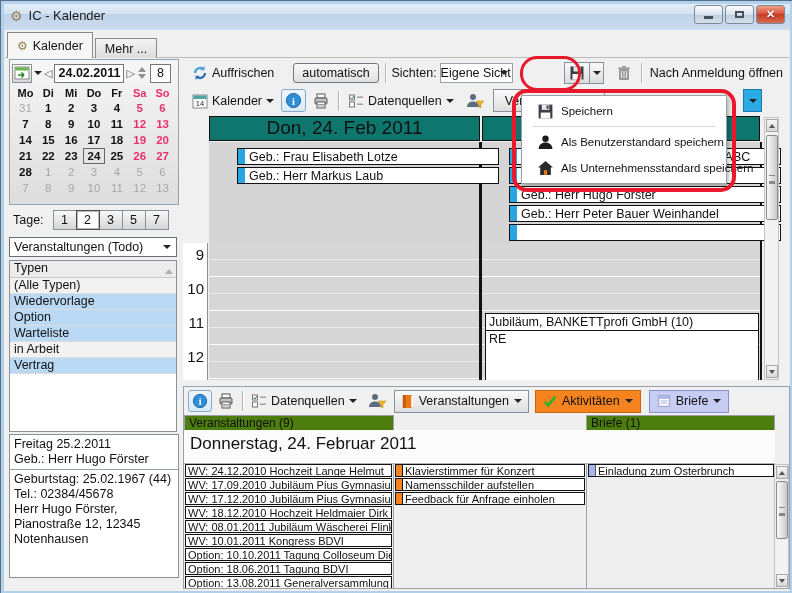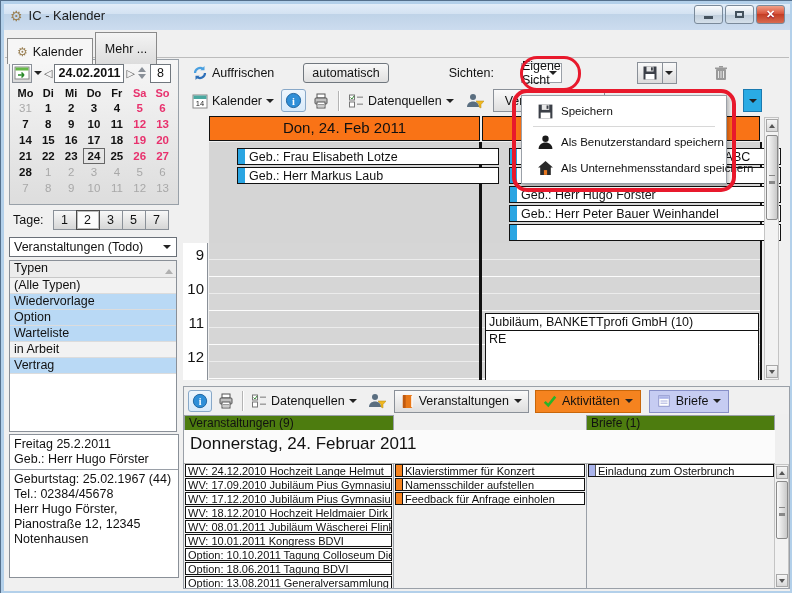--- a/index.html
+++ b/index.html
@@ -10,21 +10,21 @@
   .titlebar{position:absolute;left:0;top:0;width:100%;height:29px;background:linear-gradient(#e7f0fa,#d3e2f2 45%,#bfd3e8 46%,#ccdcef);display:flex;align-items:center;padding-left:9px;box-sizing:border-box;}
   .appicon{color:#9a8054;font-size:14px;margin-right:6px;line-height:1;}
   .title{font-size:13px;color:#1a1a1a;}
   .winbtns{position:absolute;right:8px;top:4px;display:flex;gap:2px;}
   .wbtn{width:29px;height:19px;border:1px solid #7a8a9a;border-radius:3px;background:linear-gradient(#fdfdfd,#d8e2ec 50%,#bfcddb 51%,#d5e0ea);display:flex;align-items:center;justify-content:center;box-sizing:border-box;}
   .wbtn.close{background:linear-gradient(#f0a088,#d9543c 45%,#c23a22 46%,#d96b50);color:#fff;font-weight:bold;font-size:11px;text-shadow:0 1px 1px #802;}
   .g-min{width:9px;height:3px;background:#44525e;margin-top:6px;}
   .g-max{width:9px;height:7px;border:2px solid #44525e;box-sizing:border-box;background:#fff0;}
   
   .tabbar{position:absolute;left:6px;top:31px;display:flex;align-items:flex-end;z-index:5;}
-  .tab{height:32px;display:flex;align-items:center;padding:0 9px;border:1px solid #8a8a8a;border-bottom:none;background:linear-gradient(#f4f4f4,#dcdcdc);font-size:12.5px;margin-right:2px;box-sizing:border-box;}
+  .tab{height:20px;display:flex;align-items:center;padding:0 9px;border:1px solid #8a8a8a;border-bottom:none;background:linear-gradient(#f4f4f4,#dcdcdc);font-size:12.5px;margin-right:2px;box-sizing:border-box;}
   .tab.active{height:26px;background:#f6f6f6;position:relative;z-index:6;}
   .tab .appicon{font-size:12px;margin-right:5px;}
   .tabline{position:absolute;left:4px;right:4px;top:56px;height:1px;background:#bcbcbc;}
   
   .minibox{position:absolute;left:8px;top:58px;width:170px;height:146px;border:1px solid #98a0a8;background:linear-gradient(#f6f6f6,#dddddd);box-sizing:border-box;}
   .datenav{display:flex;align-items:center;gap:2px;padding:2px 2px 0 2px;height:22px;}
   .navbtn{width:20px;height:19px;border:1px solid #8a9098;background:linear-gradient(#fff,#d8d8d8);display:flex;align-items:center;justify-content:center;box-sizing:border-box;}
   .caret{display:inline-block;width:0;height:0;border:4px solid transparent;border-top-color:#222;margin-top:4px;}
   .navarr{font-size:11px;color:#555;line-height:1;}
   .datefield{width:70px;height:19px;border:1px solid #70777e;background:#fff;font-size:12.5px;font-weight:bold;text-align:center;line-height:17px;box-sizing:border-box;}
@@ -50,42 +50,42 @@
   .typenlist{position:absolute;left:8px;top:259px;width:168px;height:172px;border:1px solid #8a9098;background:#fff;box-sizing:border-box;overflow:hidden;}
   .typenhdr{height:16px;background:#ececec;border-bottom:1px solid #c8c8c8;font-size:12.5px;padding-left:4px;line-height:15px;position:relative;}
   .typen-up{position:absolute;right:3px;top:4px;width:0;height:0;border:4px solid transparent;border-bottom:5px solid #b0b0b0;}
   .trow{height:15px;line-height:15px;font-size:12.5px;padding-left:4px;background:#f2f2f2;border-bottom:1px solid #dcdcdc;white-space:nowrap;overflow:hidden;}
   .trow.sel{background:#b9d9f5;}
   .infobox{position:absolute;left:8px;top:433px;width:170px;height:144px;border:1px solid #8a9098;background:#fff;box-sizing:border-box;font-size:12.5px;}
   .infotop{padding:2px 4px;border-bottom:1px solid #9aa0a8;line-height:15px;}
   .infobot{padding:2px 4px;line-height:15px;}
   
   .toolbar{position:absolute;left:182px;height:27px;display:flex;align-items:center;box-sizing:border-box;}
-  .tb1{top:58px;width:600px;padding-left:6px;gap:24px;}
+  .tb1{top:58px;width:600px;padding-left:6px;}
   .tb2{top:86px;width:600px;padding-left:6px;}
   .tlabel{font-size:12.5px;white-space:nowrap;}
   .icon16{width:16px;height:16px;display:inline-block;}
   .flatbtn{display:flex;align-items:center;gap:4px;padding:2px 3px;}
   .pushbtn{border:1px solid #70777e;border-radius:3px;background:linear-gradient(#f8f8f8,#e0e0e0);padding:2px 8px;font-size:12.5px;}
   .vsep{width:1px;height:20px;background:#b4b4b4;box-shadow:1px 0 0 #fff;margin:0 6px;}
   .combo{width:101px;height:20px;border:1px solid #9aa0a8;background:#fff;display:flex;align-items:center;padding-left:0;box-sizing:border-box;font-size:12.5px;position:relative;margin-left:3px;}
   .combo .caret{position:absolute;right:4px;}
   .splitbtn{display:flex;margin-left:51px;}
   .splitbtn .m{width:26px;height:22px;border:1px solid #8a9098;background:linear-gradient(#fafafa,#dcdcdc);display:flex;align-items:center;justify-content:center;box-sizing:border-box;}
   .splitbtn .a{width:14px;height:22px;border:1px solid #8a9098;border-left:none;background:linear-gradient(#fafafa,#dcdcdc);display:flex;align-items:center;justify-content:center;box-sizing:border-box;}
   .iconbtn{display:flex;align-items:center;justify-content:center;padding:2px 3px;}
   .pressed{border:1px solid #88a8c8;border-radius:3px;background:linear-gradient(#eef6fd,#d8eafa);}
   .raisedbtn{display:flex;align-items:center;gap:5px;border:1px solid #8a9098;background:linear-gradient(#fafafa,#dedede);padding:2px 6px;height:23px;box-sizing:border-box;font-size:12.5px;white-space:nowrap;}
   .orangebtn{display:flex;align-items:center;gap:5px;border:1px solid #c8660a;background:#f5831f;padding:2px 7px;height:23px;box-sizing:border-box;font-size:12.5px;white-space:nowrap;}
   .lavbtn{display:flex;align-items:center;gap:5px;border:1px solid #8890c8;background:#c6ccf2;padding:2px 7px;height:23px;box-sizing:border-box;font-size:12.5px;white-space:nowrap;}
   .bluearrowbtn{position:absolute;left:742px;top:88px;width:19px;height:23px;background:#2aabe4;border:1px solid #1a7ab0;display:flex;align-items:center;justify-content:center;box-sizing:border-box;z-index:4;}
   
   .calarea{position:absolute;left:182px;top:114px;width:598px;height:265px;overflow:hidden;background:#f0f0f0;}
   .allday-bg{position:absolute;left:26px;top:27px;width:551px;height:101px;background:#d5d5d5;}
-  .dayhead{position:absolute;top:1px;height:25px;background:#f97316;border:1px solid #111;box-sizing:border-box;text-align:center;font-size:15px;line-height:22px;}
+  .dayhead{position:absolute;top:1px;height:25px;background:#0f766e;border:1px solid #111;box-sizing:border-box;text-align:center;font-size:19px;line-height:22px;}
   .dh1{left:26px;width:271px;}
   .dh2{left:299px;width:278px;}
   .vdiv{position:absolute;background:#111;}
   .evcol{position:absolute;display:flex;flex-direction:column;gap:2px;margin-left:24px;}
   .ev{height:17px;background:#fff;border:1px solid #111;display:flex;align-items:center;box-sizing:border-box;overflow:hidden;white-space:nowrap;}
   .ev .bar{width:7px;height:100%;background:#2aa5e2;margin-right:4px;flex:none;}
   .ev .txt{font-size:12.5px;}
   .grid{position:absolute;left:26px;top:128px;width:551px;height:137px;background:repeating-linear-gradient(to bottom,#d6d6d6 0 16px,#ececec 16px 17px,#d6d6d6 17px 33px,#fcfcfc 33px 34px);}
   .gutter{position:absolute;left:0;top:128px;width:25px;height:137px;background:#fff;border-right:1px solid #8a9098;box-sizing:border-box;}
   .hlabel{position:absolute;width:21px;text-align:right;font-size:15px;color:#111;}
@@ -279,21 +279,21 @@
   <div class="toolbar tb1">
     <div class="flatbtn">
       <svg class="icon16" viewBox="0 0 16 16">
           <path d="M3 8a5 5 0 0 1 8.2-3.8" stroke="#4aa0e0" stroke-width="2.2" fill="none"></path>
           <path d="M12.5 1v4.2H8.3z" fill="#4aa0e0"></path>
           <path d="M13 8a5 5 0 0 1-8.2 3.8" stroke="#2d6fb8" stroke-width="2.2" fill="none"></path>
           <path d="M3.5 15v-4.2h4.2z" fill="#2d6fb8"></path>
         </svg>
       <span class="tlabel">Auffrischen</span>
     </div>
-    <div class="pushbtn" style="margin-left:2px;">automatisch</div>
+    <div class="pushbtn" style="margin-left:16px;">automatisch</div>
     <div class="vsep"></div>
     <span class="tlabel">Sichten:</span>
     <div class="combo">
       <span>Eigene Sicht</span>
       <span class="caret"></span>
     </div>
     <div class="splitbtn">
       <div class="m">
         <svg class="icon16" viewBox="0 0 16 16">
             <path d="M1.5 1.5h13v13h-13z" fill="#3c4048"></path>

